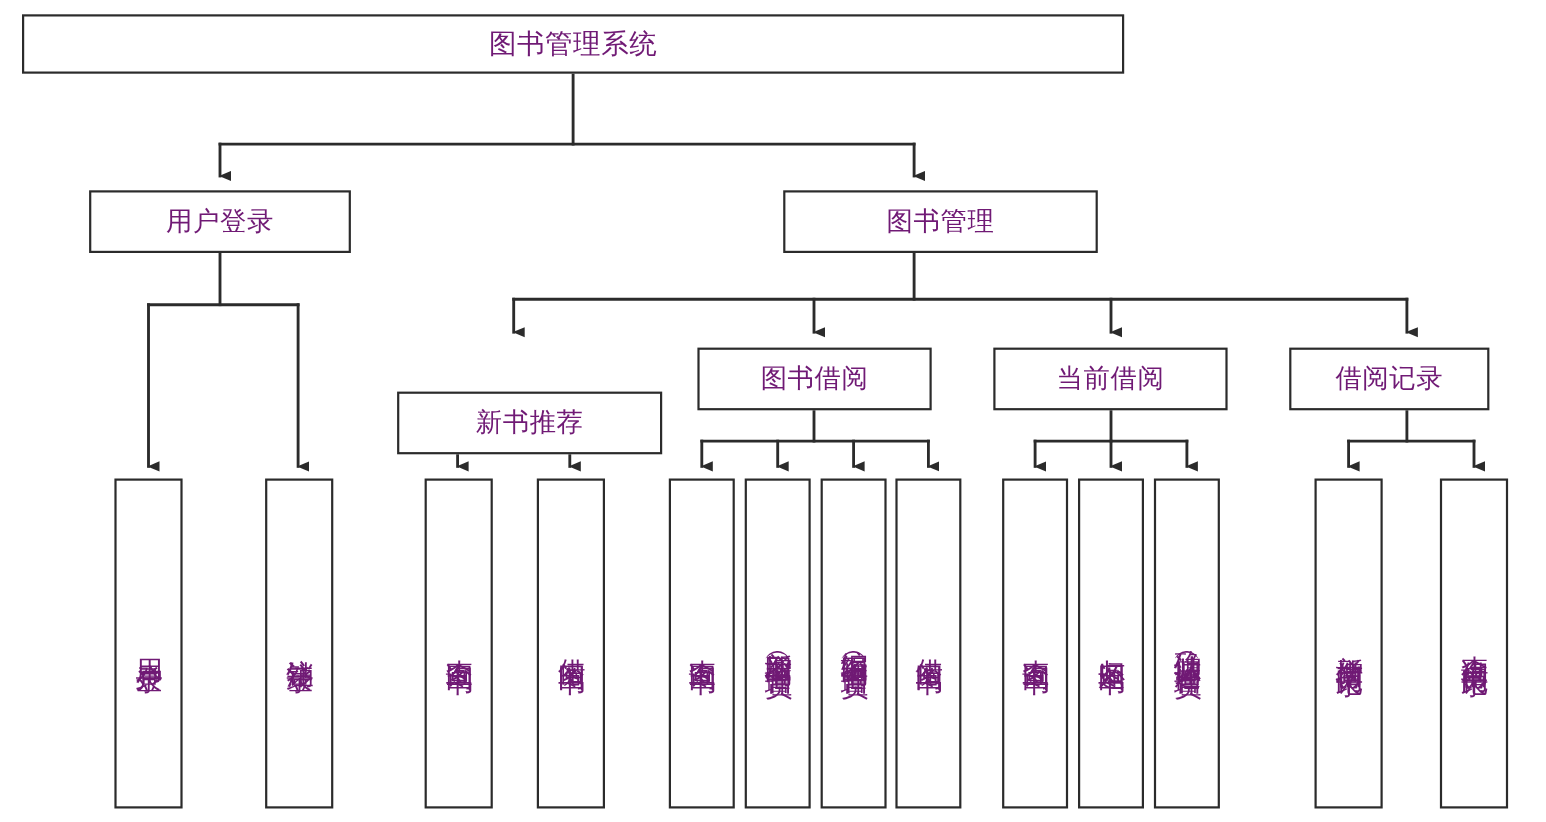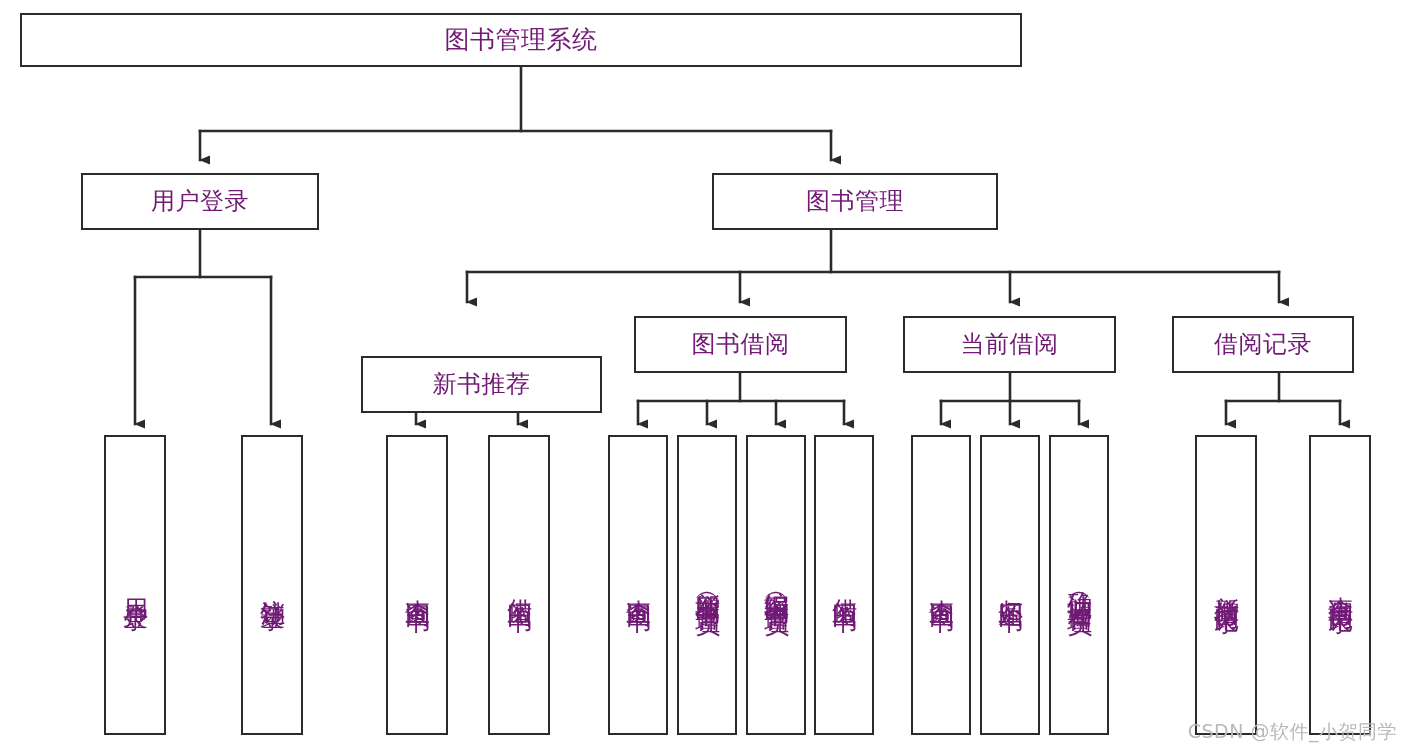--- a/index.html
+++ b/index.html
@@ -193,15 +193,14 @@
     <span class="node-label">确认归还（管理员）</span>
   </div>
 
   <div class="node vert" style="left:1195px; top:435px; width:62px; height:300px;">
     <span class="node-label">新增借阅记录</span>
   </div>
   <div class="node vert" style="left:1309px; top:435px; width:62px; height:300px;">
     <span class="node-label">查询借阅记录</span>
   </div>
 
-  <div id="watermark">CSDN @软件_小贺同学</div>
 
 </div>
 
 </body></html>

